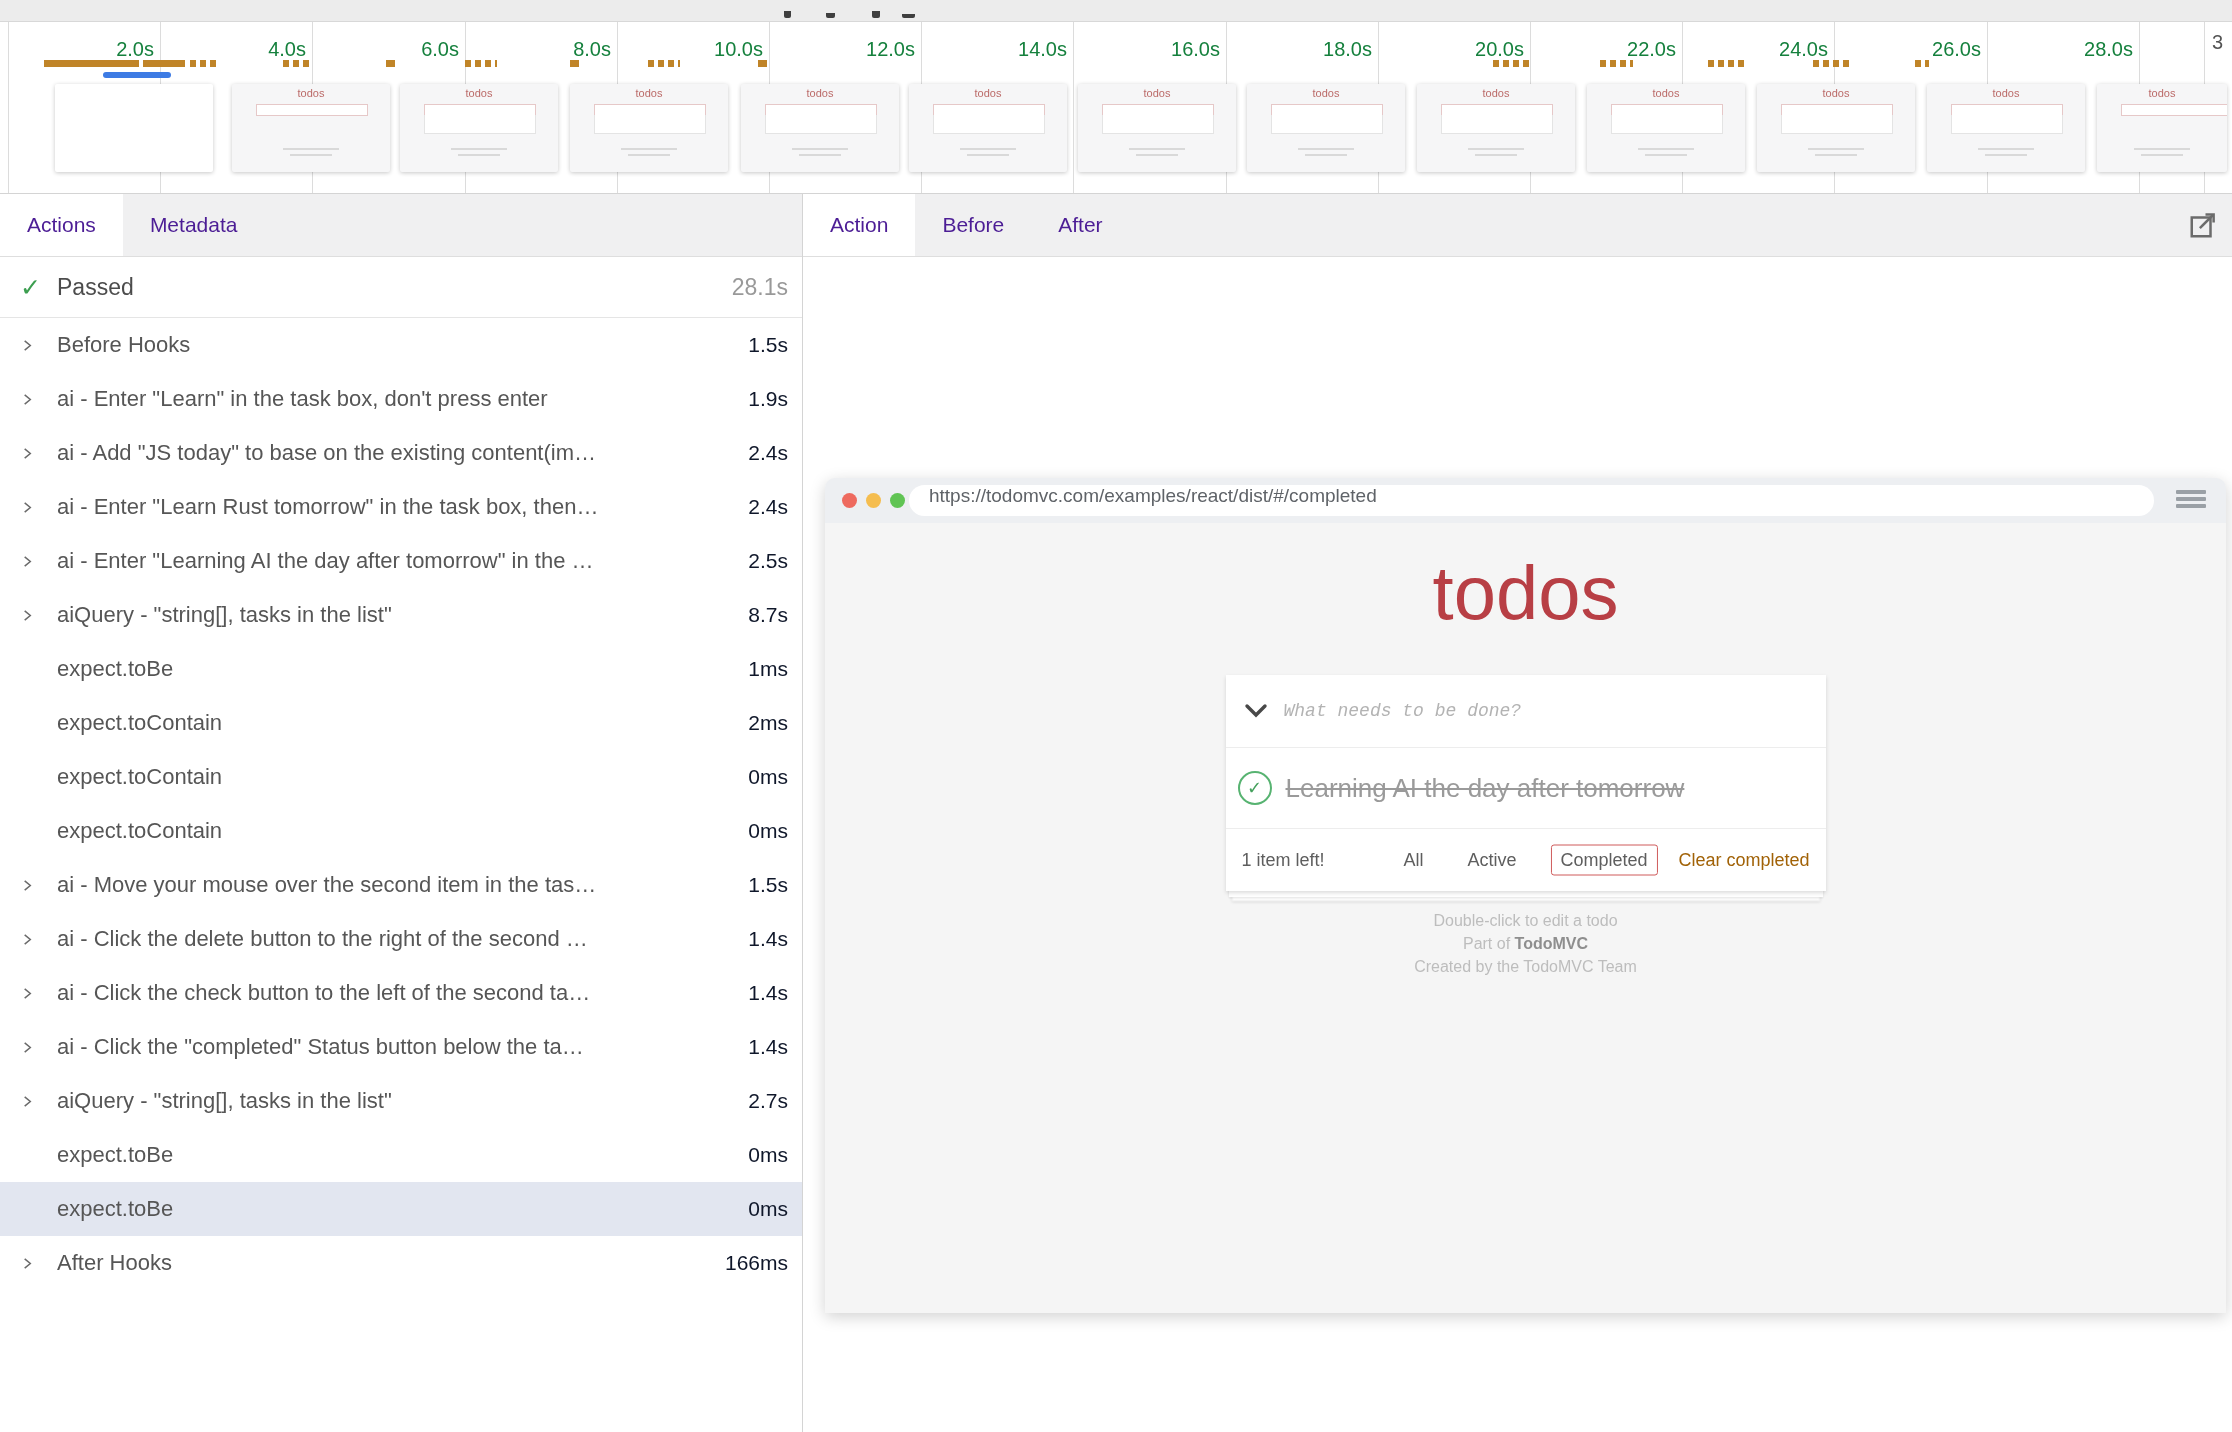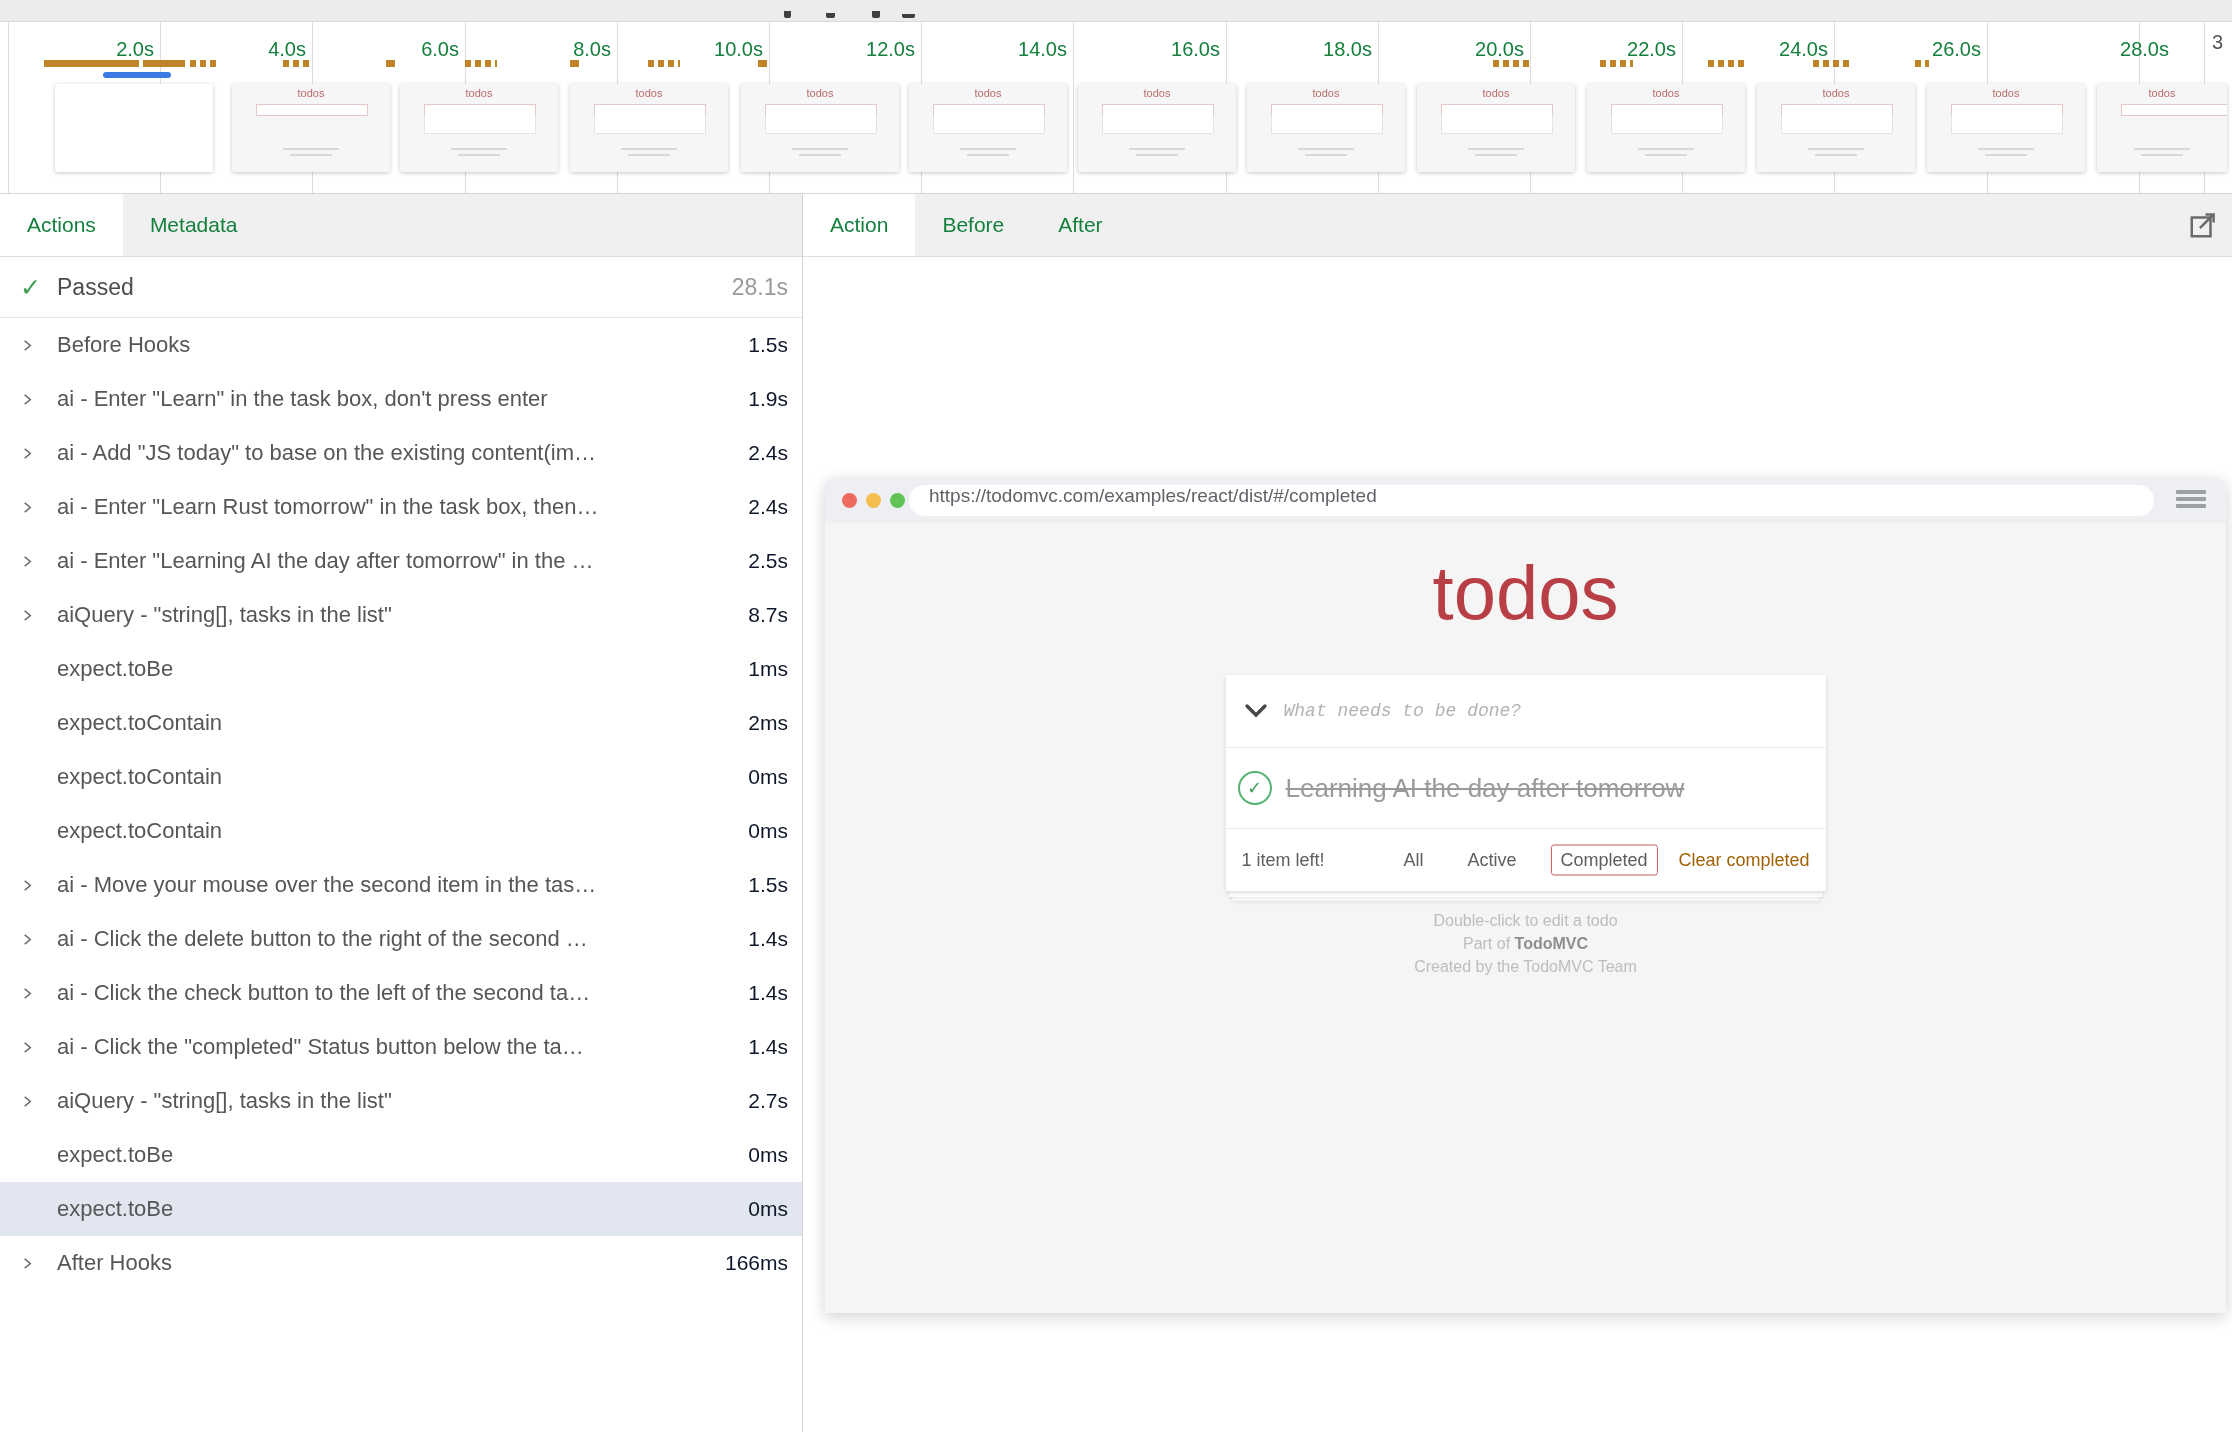--- a/index.html
+++ b/index.html
@@ -29,21 +29,21 @@
   .mini-input{top:20px;height:10px;border:1px solid #e6c8c8;}
   .mini-list{top:31px;height:18px;border:1px solid #e4e4e4;border-top:none;}
   .mini-line{position:absolute;height:2px;background:#d9d9d9;left:50%;transform:translateX(-50%);}
 
   
   .main{position:absolute;left:0;top:194px;right:0;bottom:0;display:flex;}
   .left-panel{width:803px;border-right:1px solid #d4d4d4;box-sizing:border-box;background:#fff;}
   .right-panel{flex:1;position:relative;background:#fff;}
 
   .tabbar{height:62px;background:#f0f0f1;border-bottom:1px solid #dedede;display:flex;
-          align-items:stretch;font-size:21px;color:#15803d;position:relative;}
+          align-items:stretch;font-size:21px;color:#4c1d95;position:relative;}
   .tab{display:flex;align-items:center;padding:0 27px;cursor:default;}
   .tab.selected{background:#fff;}
 
   .status-row{height:60px;border-bottom:1px solid #e5e5e5;display:flex;align-items:center;
               padding:0 14px 0 20px;font-size:23px;color:#4c4c4c;}
   .status-check{color:#3c9e50;font-size:25px;width:37px;}
   .status-label{flex:1;}
   .status-dur{color:#999;font-size:23px;}
 
   .row{height:54px;display:flex;align-items:center;padding:0 14px 0 20px;font-size:22px;color:#565656;}
@@ -123,21 +123,21 @@
       <div class="tick-label" style="left: 611px;">8.0s</div>
       <div class="tick-label" style="left: 763px;">10.0s</div>
       <div class="tick-label" style="left: 915px;">12.0s</div>
       <div class="tick-label" style="left: 1067px;">14.0s</div>
       <div class="tick-label" style="left: 1220px;">16.0s</div>
       <div class="tick-label" style="left: 1372px;">18.0s</div>
       <div class="tick-label" style="left: 1524px;">20.0s</div>
       <div class="tick-label" style="left: 1676px;">22.0s</div>
       <div class="tick-label" style="left: 1828px;">24.0s</div>
       <div class="tick-label" style="left: 1981px;">26.0s</div>
-      <div class="tick-label" style="left: 2133px; margin-left: 36px;">28.0s</div>
+      <div class="tick-label" style="left: 2133px;">28.0s</div>
       <div class="tick-clip" style="left: 2212px;">3</div>
       <div class="seg solid" style="left: 44px; width: 95px;"></div>
       <div class="seg solid" style="left: 143px; width: 42px;"></div>
       <div class="seg dash" style="left: 190px; width: 26px;"></div>
       <div class="seg dash" style="left: 283px; width: 30px;"></div>
       <div class="seg solid" style="left: 386px; width: 9px;"></div>
       <div class="seg dash" style="left: 465px; width: 32px;"></div>
       <div class="seg solid" style="left: 570px; width: 9px;"></div>
       <div class="seg dash" style="left: 648px; width: 32px;"></div>
       <div class="seg solid" style="left: 758px; width: 9px;"></div>

